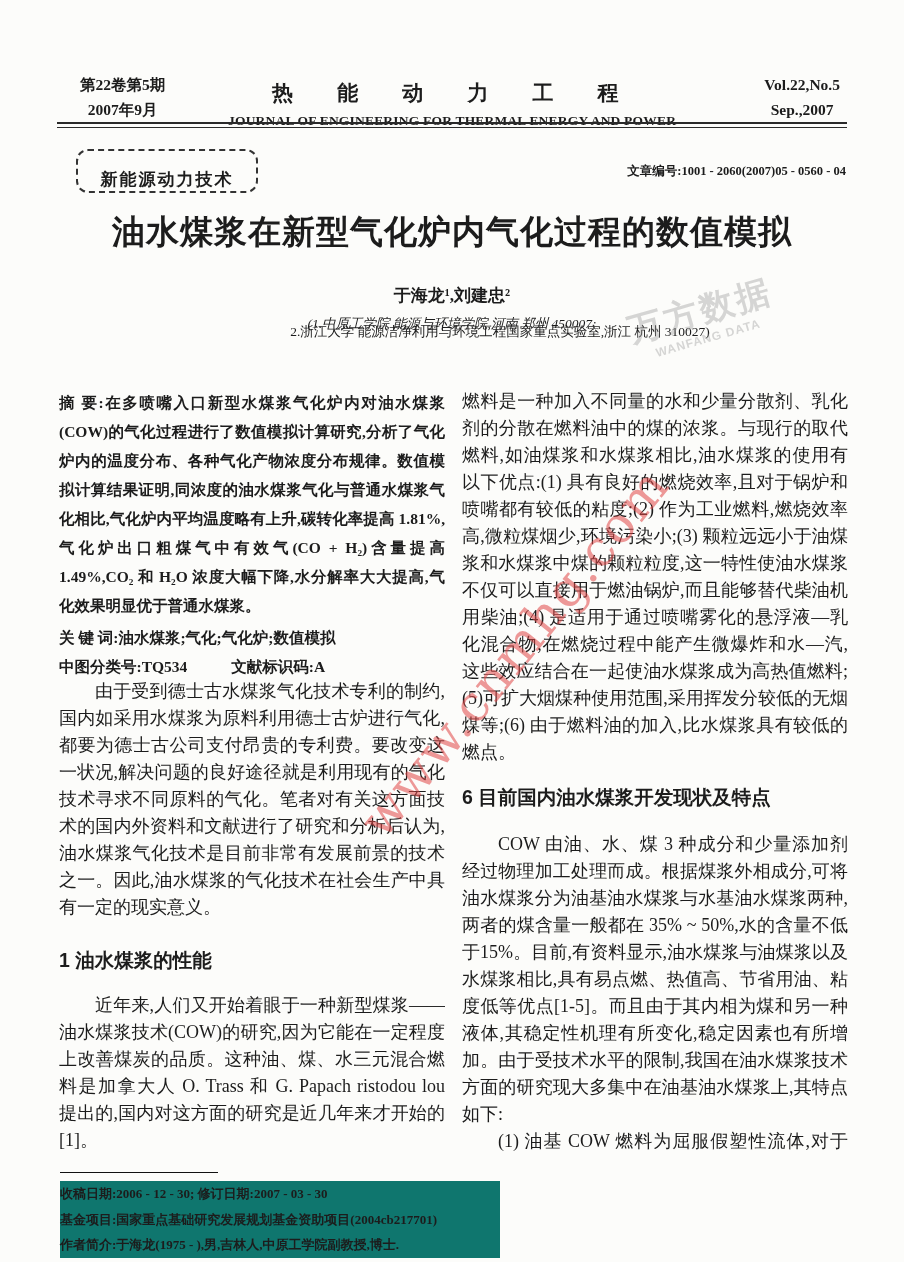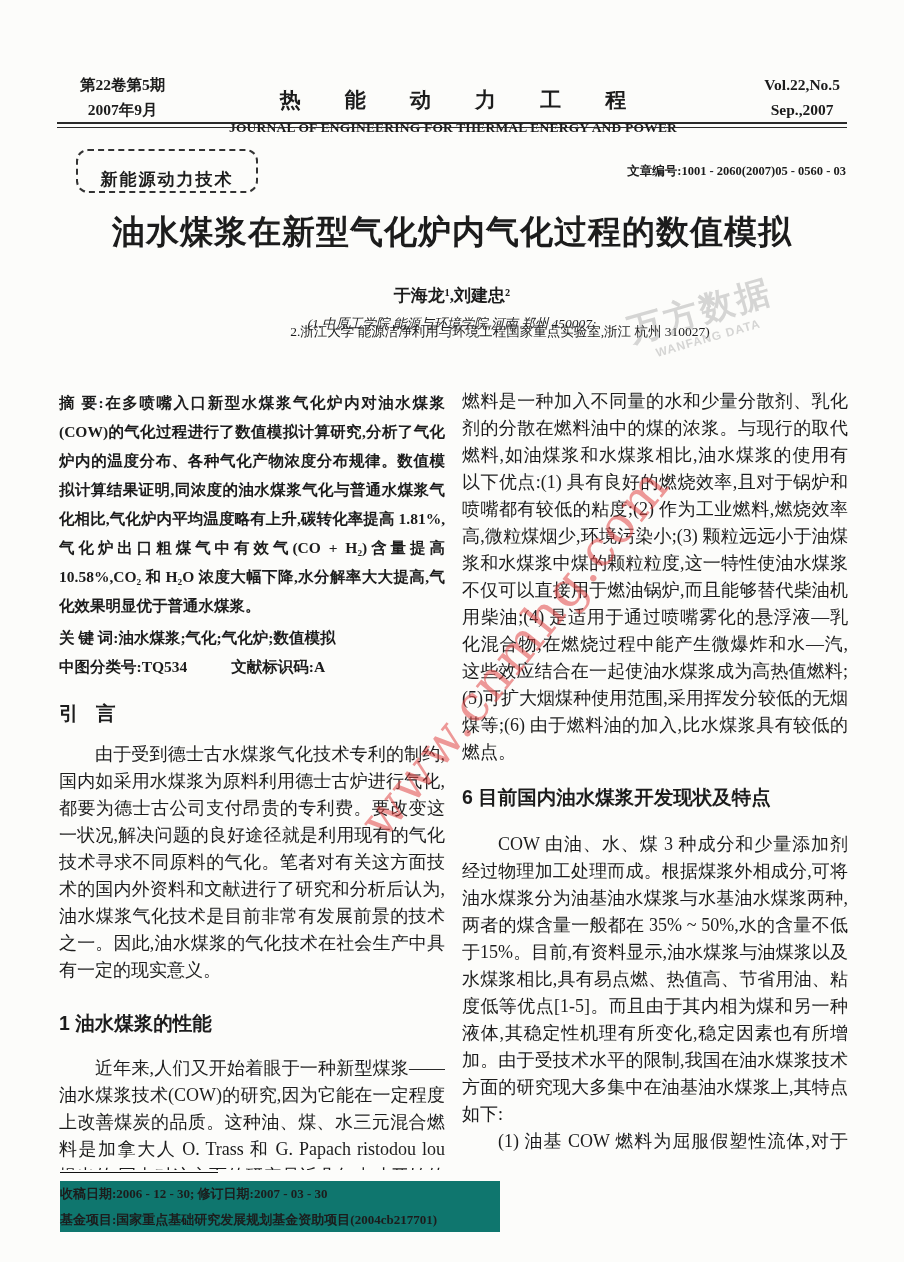--- a/index.html
+++ b/index.html
@@ -8,21 +8,21 @@
     width:904px;height:1262px;
     margin:0 auto;
     background:#fcfcfa;
     overflow:hidden;
     font-family:"Liberation Serif", serif;
     color:#1c1c1c;
   }
   
   .hdr{position:absolute;left:58px;top:70px;width:788px;height:52px;}
   .hdr-left{position:absolute;left:22px;top:2px;text-align:center;font-size:15.5px;font-weight:600;line-height:25px;}
-  .hdr-center{position:absolute;left:170px;top:16px;width:450px;text-align:center;}
+  .hdr-center{position:absolute;left:170px;top:9px;width:450px;text-align:left;}
   .hdr-journal-cn{font-size:21px;font-weight:700;letter-spacing:2.1em;padding-left:2.1em;white-space:nowrap;}
   .hdr-journal-en{font-size:13.5px;font-weight:700;margin-top:6px;letter-spacing:.2px;white-space:nowrap;}
   .hdr-right{position:absolute;right:6px;top:2px;text-align:center;font-size:15.5px;font-weight:600;line-height:25px;}
   .hdr-rule{position:absolute;left:57px;top:122px;width:790px;height:3px;border-top:2px solid #2a2a2a;border-bottom:1.5px solid #2a2a2a;}
   
   .badge{
     position:absolute;left:76px;top:149px;width:178px;height:40px;
     border:2px dashed #333;border-radius:12px;
     display:flex;align-items:flex-end;justify-content:center;
     font-size:17px;font-weight:600;letter-spacing:2px;
@@ -95,49 +95,49 @@
     <div class="hdr-right">
       <div>Vol.22,No.5</div>
       <div>Sep.,2007</div>
     </div>
   </div>
   <div class="hdr-rule"></div>
 
   <div class="badge">
     <span>新能源动力技术</span>
   </div>
-  <div class="article-no">文章编号:1001 - 2060(2007)05 - 0560 - 03</div>
+  <div class="article-no">文章编号:1001 - 2060(2007)05 - 0560 - 04</div>
 
   <div class="title">油水煤浆在新型气化炉内气化过程的数值模拟</div>
   <div class="authors">于海龙¹,刘建忠²</div>
   <div class="affil affil1">(1.中原工学院 能源与环境学院,河南 郑州 450007;</div>
   <div class="affil affil2">2.浙江大学 能源洁净利用与环境工程国家重点实验室,浙江 杭州 310027)</div>
 
   <div class="col col-left">
-    <p class="abs"><span>摘  要:</span><span>在多喷嘴入口新型水煤浆气化炉内对油水煤浆(COW)的气化过程进行了数值模拟计算研究,分析了气化炉内的温度分布、各种气化产物浓度分布规律。数值模拟计算结果证明,同浓度的油水煤浆气化与普通水煤浆气化相比,气化炉内平均温度略有上升,碳转化率提高 1.81%,气化炉出口粗煤气中有效气(CO + H₂)含量提高 10.58%,CO₂ 和 H₂O 浓度大幅下降,水分解率大大提高,气化效果明显优于普通水煤浆。</span></p>
+    <p class="abs"><span>摘  要:</span><span>在多喷嘴入口新型水煤浆气化炉内对油水煤浆(COW)的气化过程进行了数值模拟计算研究,分析了气化炉内的温度分布、各种气化产物浓度分布规律。数值模拟计算结果证明,同浓度的油水煤浆气化与普通水煤浆气化相比,气化炉内平均温度略有上升,碳转化率提高 1.81%,气化炉出口粗煤气中有效气(CO + H₂)含量提高 1.49%,CO₂ 和 H₂O 浓度大幅下降,水分解率大大提高,气化效果明显优于普通水煤浆。</span></p>
     <p class="meta-line"><span>关  键  词:</span><span>油水煤浆;气化;气化炉;数值模拟</span></p>
     <p class="meta-line"><span>中图分类号:TQ534</span><span class="meta-gap"></span><span>文献标识码:A</span></p>
-    <h2 class="sec-h h-intro">引 言</h2>
     <p class="body-p indent">由于受到德士古水煤浆气化技术专利的制约,国内如采用水煤浆为原料利用德士古炉进行气化,都要为德士古公司支付昂贵的专利费。要改变这一状况,解决问题的良好途径就是利用现有的气化技术寻求不同原料的气化。笔者对有关这方面技术的国内外资料和文献进行了研究和分析后认为,油水煤浆气化技术是目前非常有发展前景的技术之一。因此,油水煤浆的气化技术在社会生产中具有一定的现实意义。</p>
     <h2 class="sec-h h-s1">1  油水煤浆的性能</h2>
     <p class="body-p indent">近年来,人们又开始着眼于一种新型煤浆——油水煤浆技术(COW)的研究,因为它能在一定程度上改善煤炭的品质。这种油、煤、水三元混合燃料是加拿大人 O. Trass 和 G. Papach ristodou lou 提出的,国内对这方面的研究是近几年来才开始的[1]。</p>
 
   </div>
 
   <div class="col col-right">
     <p class="body-p">燃料是一种加入不同量的水和少量分散剂、乳化剂的分散在燃料油中的煤的浓浆。与现行的取代燃料,如油煤浆和水煤浆相比,油水煤浆的使用有以下优点:(1) 具有良好的燃烧效率,且对于锅炉和喷嘴都有较低的粘度;(2) 作为工业燃料,燃烧效率高,微粒煤烟少,环境污染小;(3) 颗粒远远小于油煤浆和水煤浆中煤的颗粒粒度,这一特性使油水煤浆不仅可以直接用于燃油锅炉,而且能够替代柴油机用柴油;(4) 是适用于通过喷嘴雾化的悬浮液—乳化混合物,在燃烧过程中能产生微爆炸和水—汽,这些效应结合在一起使油水煤浆成为高热值燃料;(5)可扩大烟煤种使用范围,采用挥发分较低的无烟煤等;(6) 由于燃料油的加入,比水煤浆具有较低的燃点。</p>
     <h2 class="sec-h h-s2">6  目前国内油水煤浆开发现状及特点</h2>
     <p class="body-p indent">COW 由油、水、煤 3 种成分和少量添加剂经过物理加工处理而成。根据煤浆外相成分,可将油水煤浆分为油基油水煤浆与水基油水煤浆两种,两者的煤含量一般都在 35% ~ 50%,水的含量不低于15%。目前,有资料显示,油水煤浆与油煤浆以及水煤浆相比,具有易点燃、热值高、节省用油、粘度低等优点[1-5]。而且由于其内相为煤和另一种液体,其稳定性机理有所变化,稳定因素也有所增加。由于受技术水平的限制,我国在油水煤浆技术方面的研究现大多集中在油基油水煤浆上,其特点如下:</p>
     <p class="body-p indent">(1) 油基 COW 燃料为屈服假塑性流体,对于锅炉和喷嘴都有较低的粘度;这种煤浆燃料同样具有剪切降粘性质,此外这种浆体的粘度明显地低于水煤浆和油煤浆;</p>
   </div>
 
   <div class="foot-rule"></div>
   <div class="footnotes">
     <div>收稿日期:2006 - 12 - 30;   修订日期:2007 - 03 - 30</div>
     <div>基金项目:国家重点基础研究发展规划基金资助项目(2004cb217701)</div>
+    <div>作者简介:于海龙(1975 - ),男,吉林人,中原工学院副教授,博士.</div>
   </div>
 
   <div class="wm-red">www.cnmhg.com</div>
   <div class="wm-gray">
     <div class="wm-gray-cn">万方数据</div>
     <div class="wm-gray-en">WANFANG DATA</div>
   </div>
 
 </div>
 

